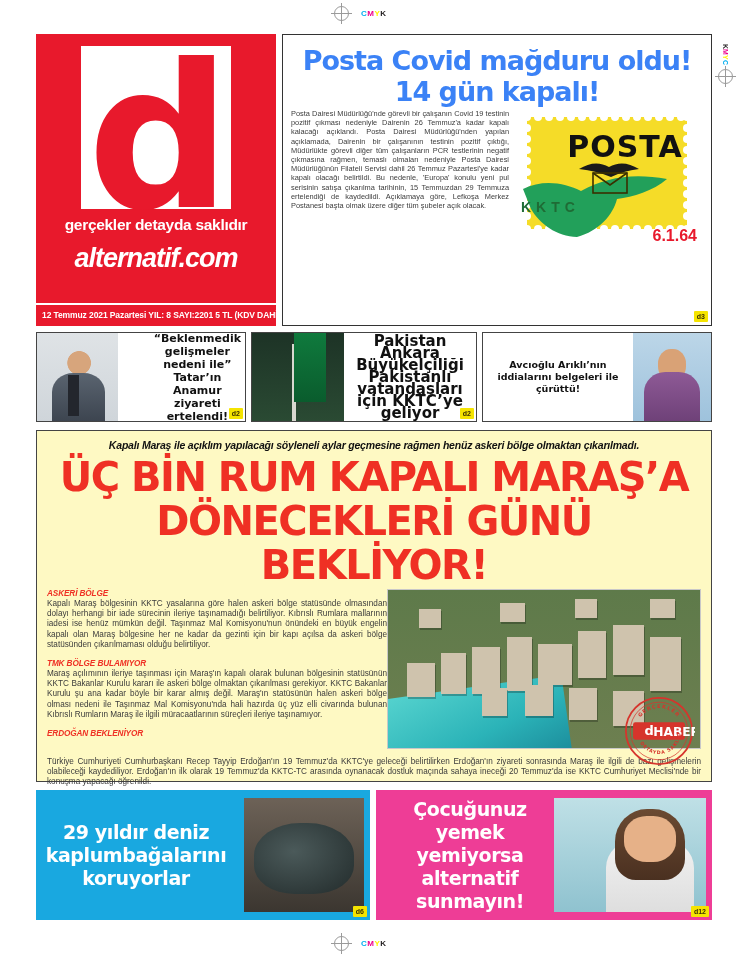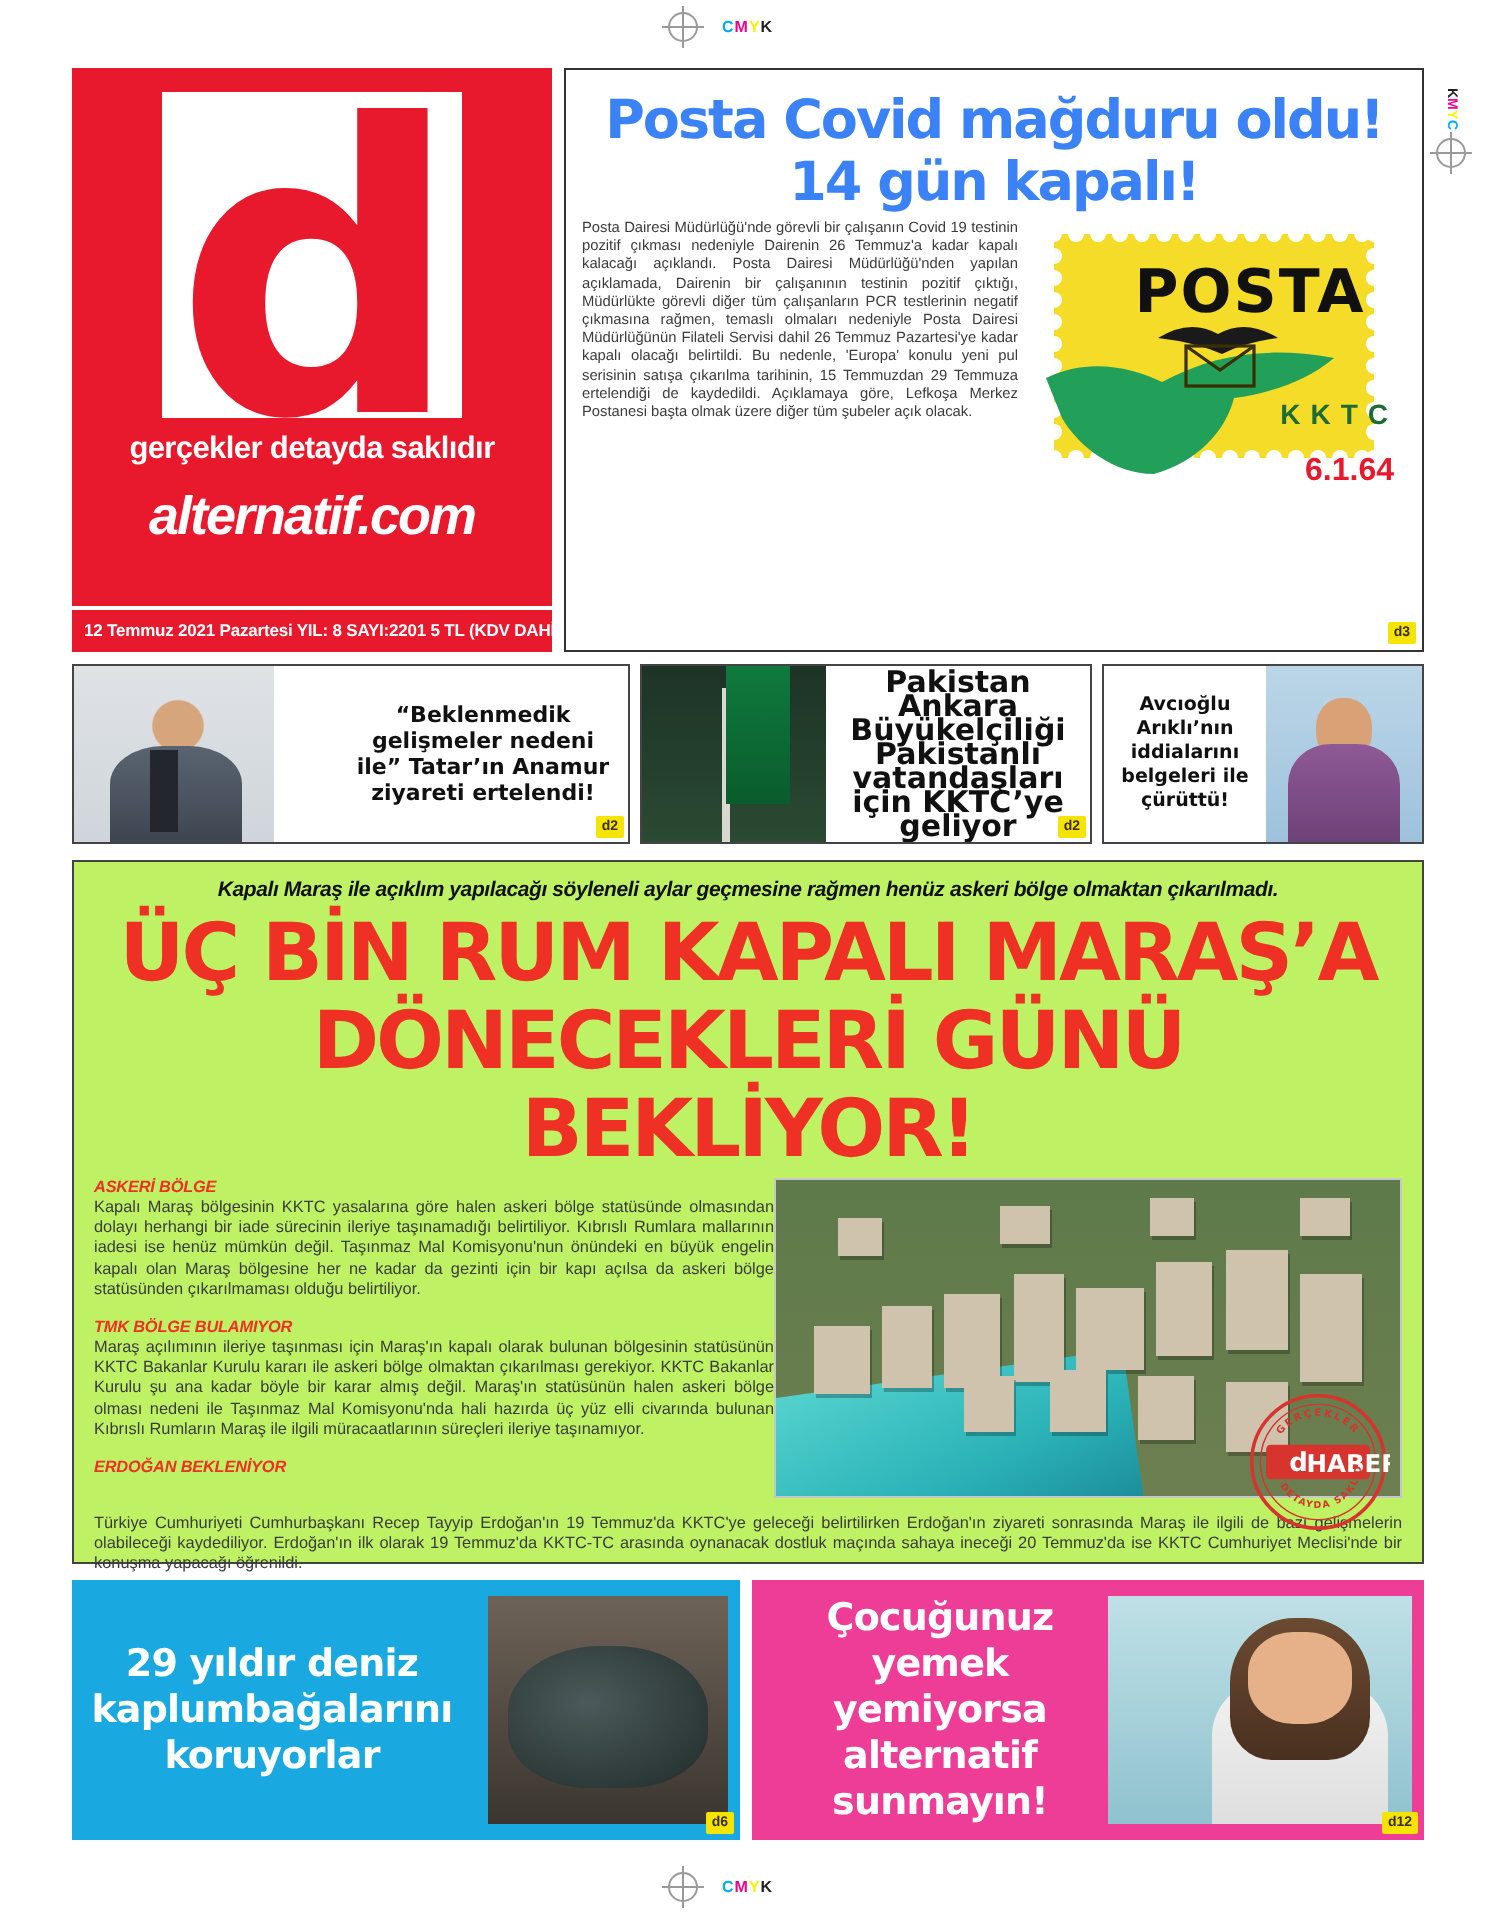--- a/index.html
+++ b/index.html
@@ -59,33 +59,33 @@
     color: #3b82f6; font-size: 27px; line-height: 31px; letter-spacing: -1px; padding: 4px 0 2px; }
   .lead-head .l2 { display: block; }
   .lead-body { display: flex; margin-top: 0; gap: 8px; }
   .lead-text { width: 218px; font-size: 7.4px; line-height: 9.2px; color: #3b3b3b; text-align: justify; }
   .stamp-wrap { flex: 1; display: flex; align-items: flex-start; justify-content: center; padding-top: 2px; }
 
   
   .stamp { position: relative; width: 178px; height: 128px; }
   .stamp-label { position: absolute; top: 18px; left: 15px; width: 100%; text-align: center;
     font-family: "DejaVu Sans", sans-serif; font-weight: bold; font-size: 30px; color: #111; letter-spacing: 1px; }
-  .stamp-kktc { position: absolute; top: 88px; left: 0; width: 100%; text-align: right;
+  .stamp-kktc { position: absolute; top: 88px; left: 0; width: 100%; text-align: left;
     font-size: 14px; font-weight: bold; color: #1f6b35; letter-spacing: 5px; }
   .stamp-date { position: absolute; bottom: -6px; right: 2px; font-size: 16px; font-weight: bold; color: #e8192c; }
 
   .badge {
     position: absolute; background: #f5e400; color: #3a2f00;
     font-size: 7px; font-weight: bold; line-height: 9px; padding: 1px 3px; border-radius: 1px;
   }
 
   
   .trio { position: absolute; left: 36px; top: 332px; width: 676px; height: 90px; display: flex; gap: 5px; }
   .mini { border: 1px solid #444; background: #fff; position: relative; overflow: hidden; display: flex; }
-  .mini-1 { width: 279px; gap: 32px; }
+  .mini-1 { width: 210px; gap: 32px; }
   .mini-2 { width: 226px; }
   .mini-3 { flex: 1; }
   .mini-photo { overflow: hidden; position: relative; }
   .mini-title { flex: 1; display: flex; align-items: center; justify-content: center; text-align: center;
     font-family: "DejaVu Sans", sans-serif; font-weight: bold; color: #111; padding: 2px 4px; }
   .mini-1 .mini-photo { width: 100px; }
   .mini-1 .mini-title { font-size: 11px; line-height: 13px; }
   .mini-2 .mini-photo { width: 92px; }
   .mini-2 .mini-title { font-size: 15px; line-height: 12px; }
   .mini-3 .mini-photo { width: 78px; order: 2; }
@@ -105,21 +105,21 @@
      background: linear-gradient(#0f7a3d,#0a5c2d); }
   .ph-pak:before { content:""; position:absolute; right:52%; top:12%; width:5%; height:88%; background:#d8d8d0; }
   .ph-avci { background: linear-gradient(#bcd6e8,#9ec2dc); }
   .ph-avci:after { content:""; position:absolute; left:14%; top:44%; width:72%; height:60%;
      background: linear-gradient(#8e5a96,#6c3f76); border-radius: 38% 38% 0 0; }
   .ph-avci:before { content:""; position:absolute; left:32%; top:18%; width:36%; height:36%;
      background: #d9a276; border-radius: 46%; }
 
   
   .main-story { position: absolute; left: 36px; top: 430px; width: 676px; height: 352px;
-    border: 1px solid #444; background: #bef264; padding: 8px 10px 8px 10px; }
+    border: 1px solid #444; background: #fef9c3; padding: 8px 10px 8px 10px; }
   .kicker { text-align: center; font-size: 10.5px; font-weight: bold; font-style: italic;
     color: #111; letter-spacing: -.2px; }
   .mega { text-align: center; font-family: "DejaVu Sans", sans-serif; font-weight: bold;
     color: #ef3024; font-size: 40px; line-height: 44px; letter-spacing: -1.5px; margin-top: 4px; }
   .main-body { display: flex; margin-top: 2px; }
   .main-col { width: 340px; }
   .sub { color: #ef3024; font-weight: bold; font-style: italic; font-size: 8.2px; margin-bottom: 1px; letter-spacing: -.1px; }
   .para { font-size: 8.2px; line-height: 10.2px; color: #3b3b3b; text-align: justify; margin-bottom: 9px; }
   .aerial { flex: 1; height: 160px; position: relative; overflow: hidden; border: 1px solid #c8c8c8; }
   .aerial .sea { position:absolute; left:0; bottom:0; width:62%; height:48%;

